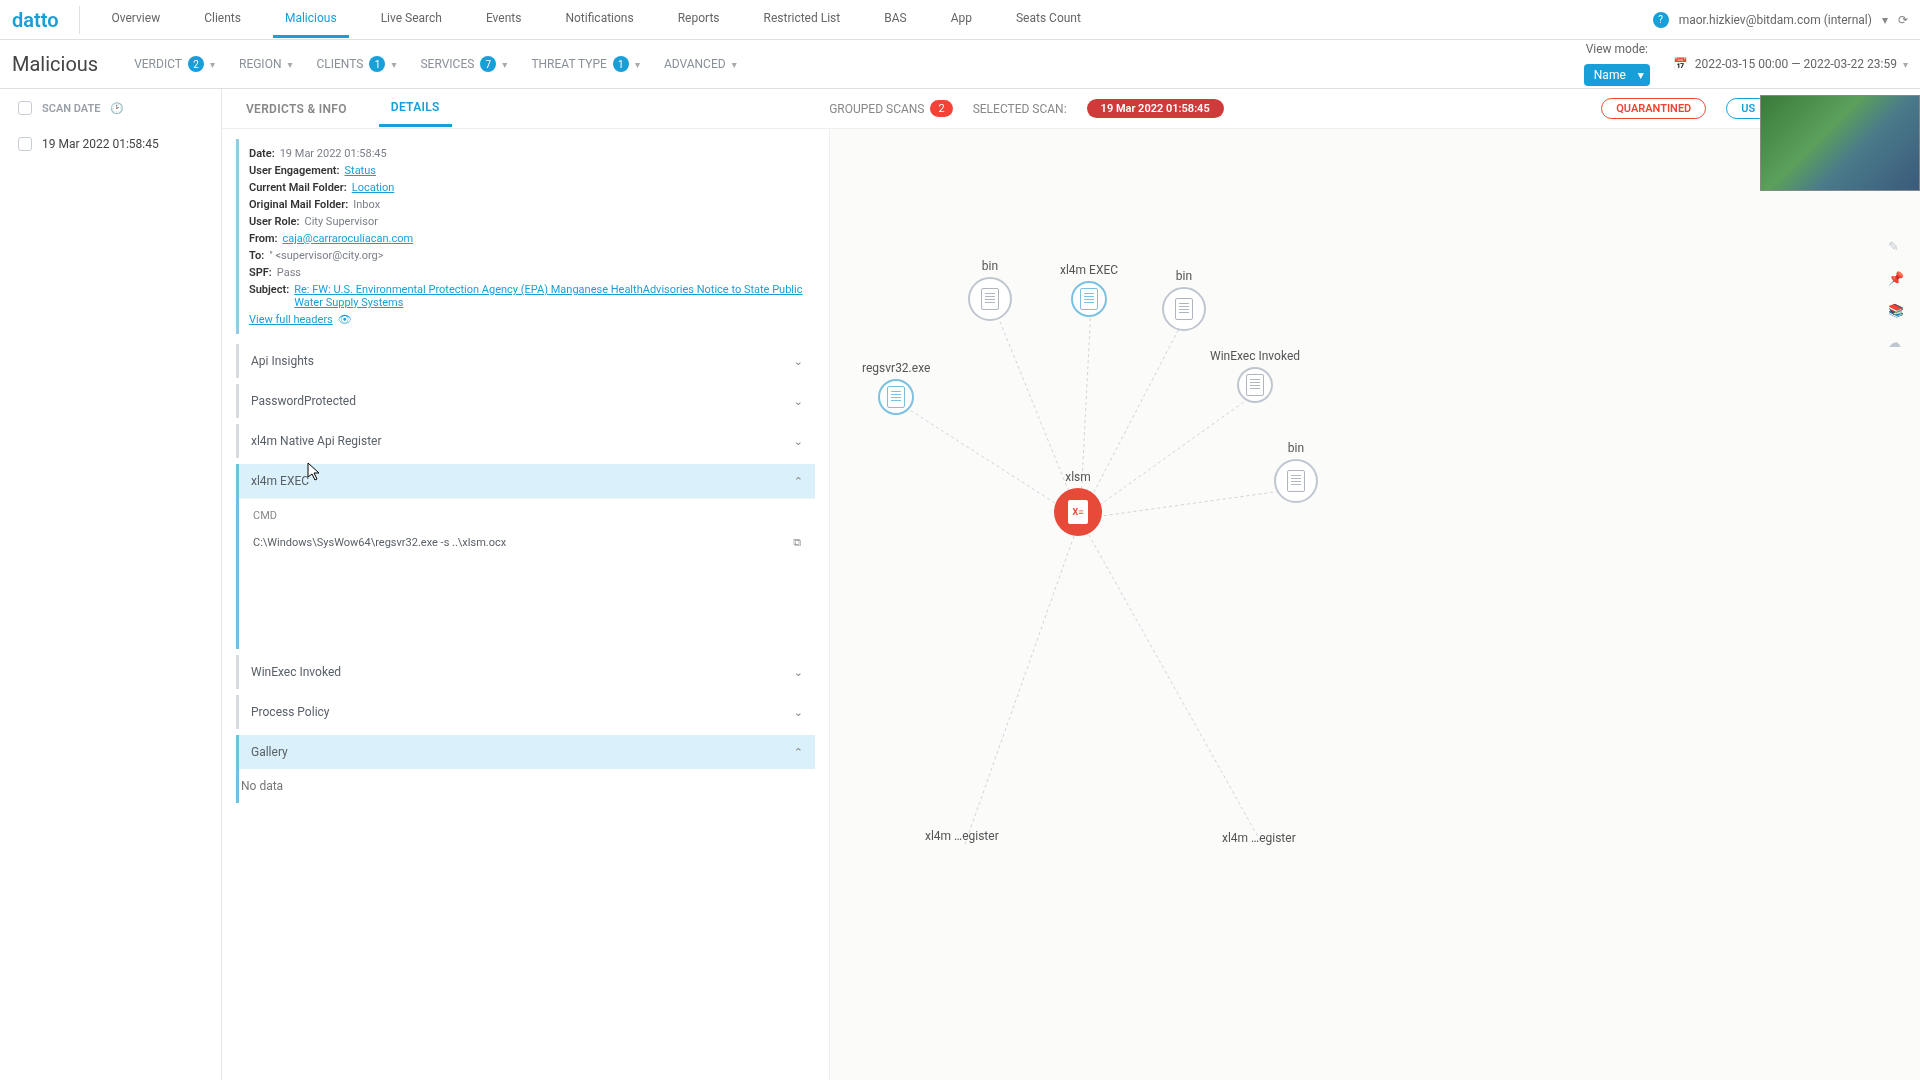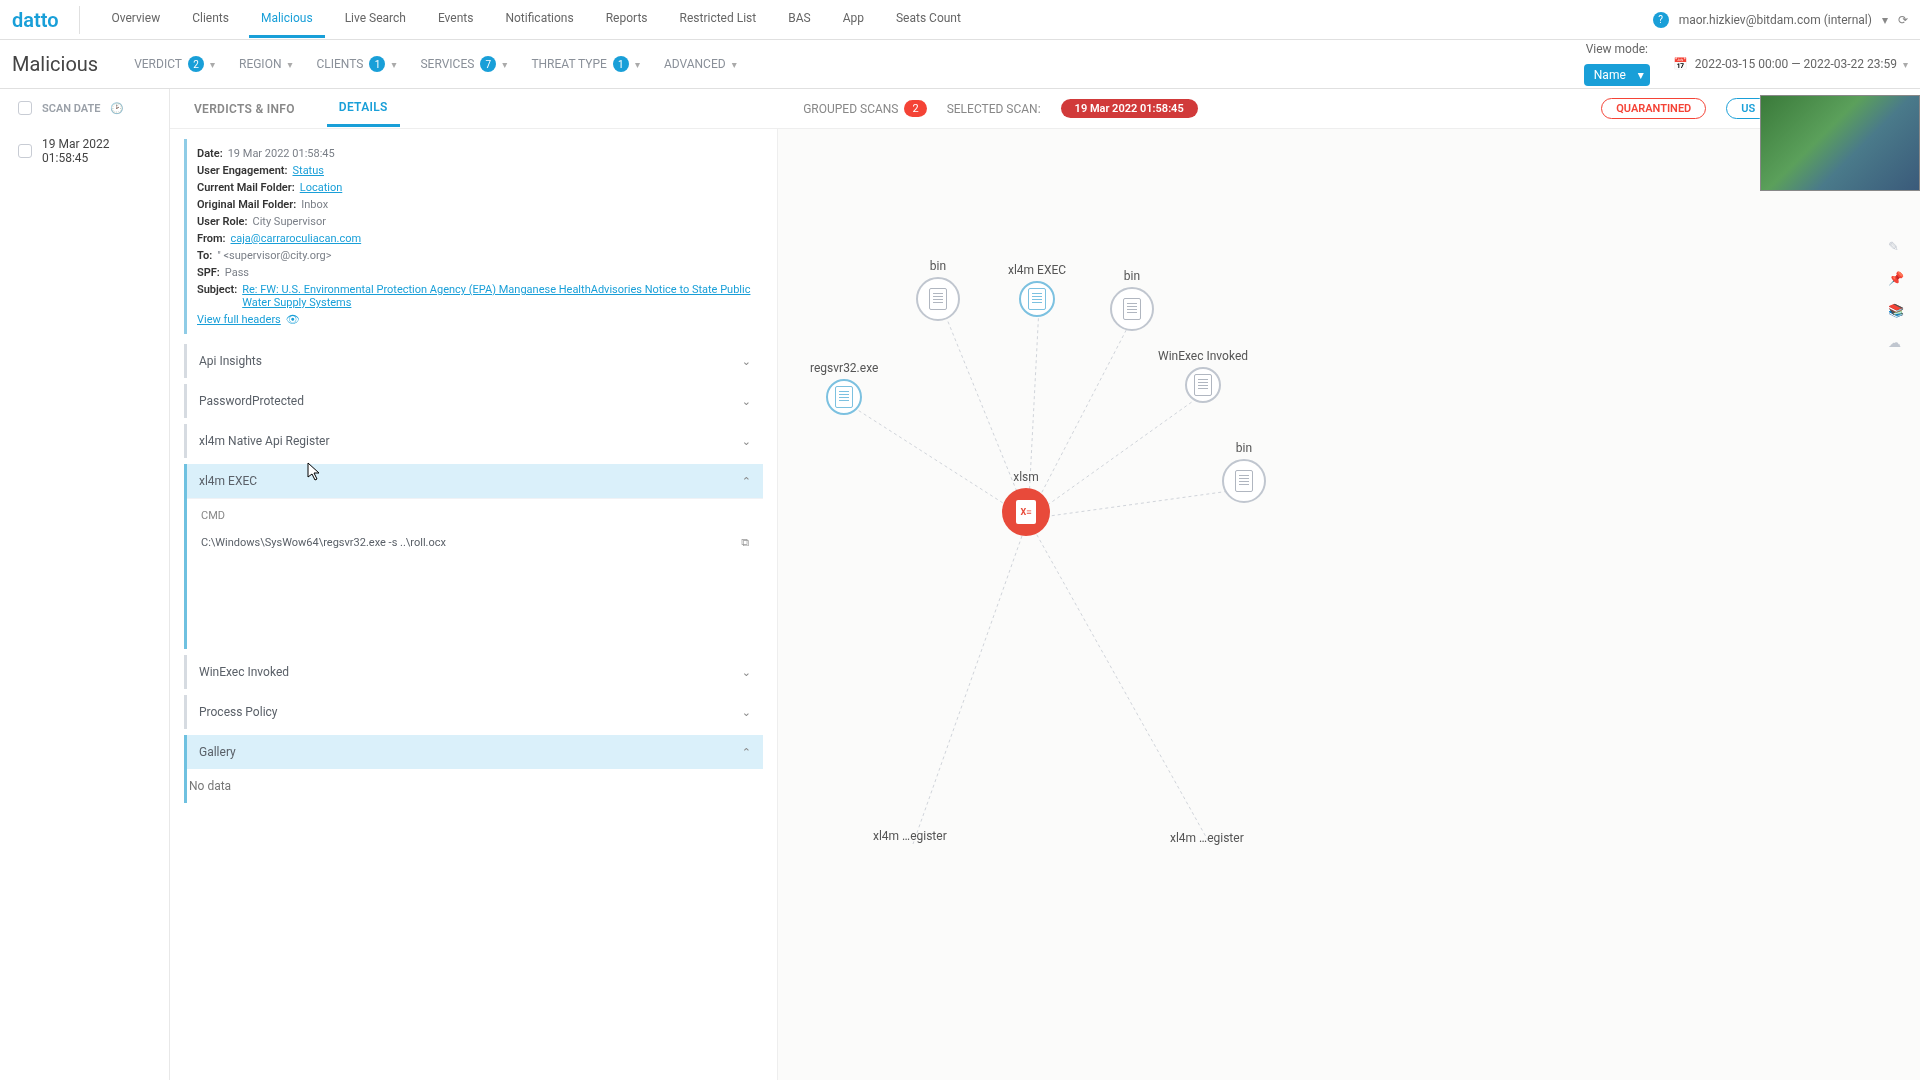--- a/index.html
+++ b/index.html
@@ -1,36 +1,36 @@
 <!DOCTYPE html>
 <html><head>
 <meta charset="utf-8">
 <style>
 * { box-sizing: border-box; margin: 0; padding: 0; font-family: -apple-system, BlinkMacSystemFont, "Segoe UI", Roboto, sans-serif; }
 body { background: #fff; color: #333; font-size: 13px; overflow: hidden; }
 .topbar { height: 40px; border-bottom: 1px solid #e0e0e0; display: flex; align-items: center; padding: 0 12px; }
 .logo { color: #199fd8; font-size: 20px; font-weight: 600; margin-right: 20px; padding-right: 20px; border-right: 1px solid #e0e0e0; height: 28px; display: flex; align-items: center; }
-.topnav { display: flex; gap: 8px; flex: 1; }
+.topnav { display: flex; gap: 20px; flex: 1; }
 .topnav-item { padding: 10px 12px; color: #666; font-size: 12px; cursor: pointer; border-bottom: 3px solid transparent; }
 .topnav-item.active { color: #199fd8; border-bottom-color: #199fd8; }
 .top-right { display: flex; align-items: center; gap: 10px; font-size: 12px; color: #666; }
 .help-badge { width: 16px; height: 16px; border-radius: 50%; background: #199fd8; color: #fff; display: flex; align-items: center; justify-content: center; font-size: 10px; }
 .refresh-icon, .dropdown-icon { cursor: pointer; color: #888; }
 .filterbar { height: 48px; display: flex; align-items: center; padding: 0 12px; gap: 24px; }
 .page-title { font-size: 20px; color: #444; font-weight: 400; margin-right: 12px; }
 .filter-item { display: flex; align-items: center; gap: 6px; font-size: 12px; color: #8a9099; cursor: pointer; }
 .filter-badge { background: #199fd8; color: #fff; border-radius: 50%; width: 16px; height: 16px; display: flex; align-items: center; justify-content: center; font-size: 10px; }
 .filter-chev { font-size: 10px; color: #aaa; }
 .spacer { flex: 1; }
 .viewmode { display: flex; align-items: center; gap: 8px; font-size: 12px; color: #666; flex-direction: column; }
 .viewmode-select { background: #199fd8; color: #fff; border-radius: 4px; padding: 4px 24px 4px 10px; position: relative; font-size: 12px; }
 .viewmode-select:after { content: "▾"; position: absolute; right: 6px; }
 .date-range { display: flex; align-items: center; gap: 6px; font-size: 12px; color: #666; }
 .main { display: flex; height: calc(100vh - 88px); border-top: 1px solid #e0e0e0; }
-.sidebar-left { width: 170px; border-right: 1px solid #e8e8e8; background: #fff; }
+.sidebar-left { width: 222px; border-right: 1px solid #e8e8e8; background: #fff; }
 .scan-header { padding: 12px 18px; font-size: 11px; color: #9aa0a8; font-weight: 600; display: flex; align-items: center; gap: 10px; }
 .scan-row { padding: 10px 18px; font-size: 12px; color: #444; display: flex; align-items: center; gap: 10px; }
 .checkbox { width: 14px; height: 14px; border: 1.5px solid #c8ccd4; border-radius: 3px; flex-shrink: 0; }
 .content { flex: 1; display: flex; flex-direction: column; overflow: hidden; }
 .content-header { display: flex; align-items: center; padding: 0 12px; border-bottom: 1px solid #eee; height: 40px; gap: 20px; }
 .tab { padding: 10px 12px; font-size: 12px; color: #888; cursor: pointer; font-weight: 600; letter-spacing: 0.3px; }
 .tab.active { color: #199fd8; border-bottom: 3px solid #199fd8; }
 .hdr-item { display: flex; align-items: center; gap: 6px; font-size: 12px; color: #888; }
 .badge-red { background: #f44336; color: #fff; border-radius: 10px; padding: 2px 8px; font-size: 11px; }
 .pill { border-radius: 12px; padding: 3px 14px; font-size: 11px; font-weight: 600; }
@@ -235,21 +235,21 @@
             </div>
         </div>
         <div class="accordion expanded-blue">
           <div class="acc-header">
               <span>xl4m EXEC</span>
               <span class="acc-chev">⌃</span>
             </div>
           <div class="acc-body">
             <div class="cmd-label">CMD</div>
             <div class="cmd-text">
-              <span>C:\Windows\SysWow64\regsvr32.exe -s ..\roll.ocx</span>
+              <span>C:\Windows\SysWow64\regsvr32.exe -s ..\xlsm.ocx</span>
               <span class="copy-icon">⧉</span>
             </div>
             <div class="cmd-space"></div>
           </div>
         </div>
         <div class="accordion">
           <div class="acc-header">
               <span>WinExec Invoked</span>
               <span class="acc-chev">⌄</span>
             </div>

